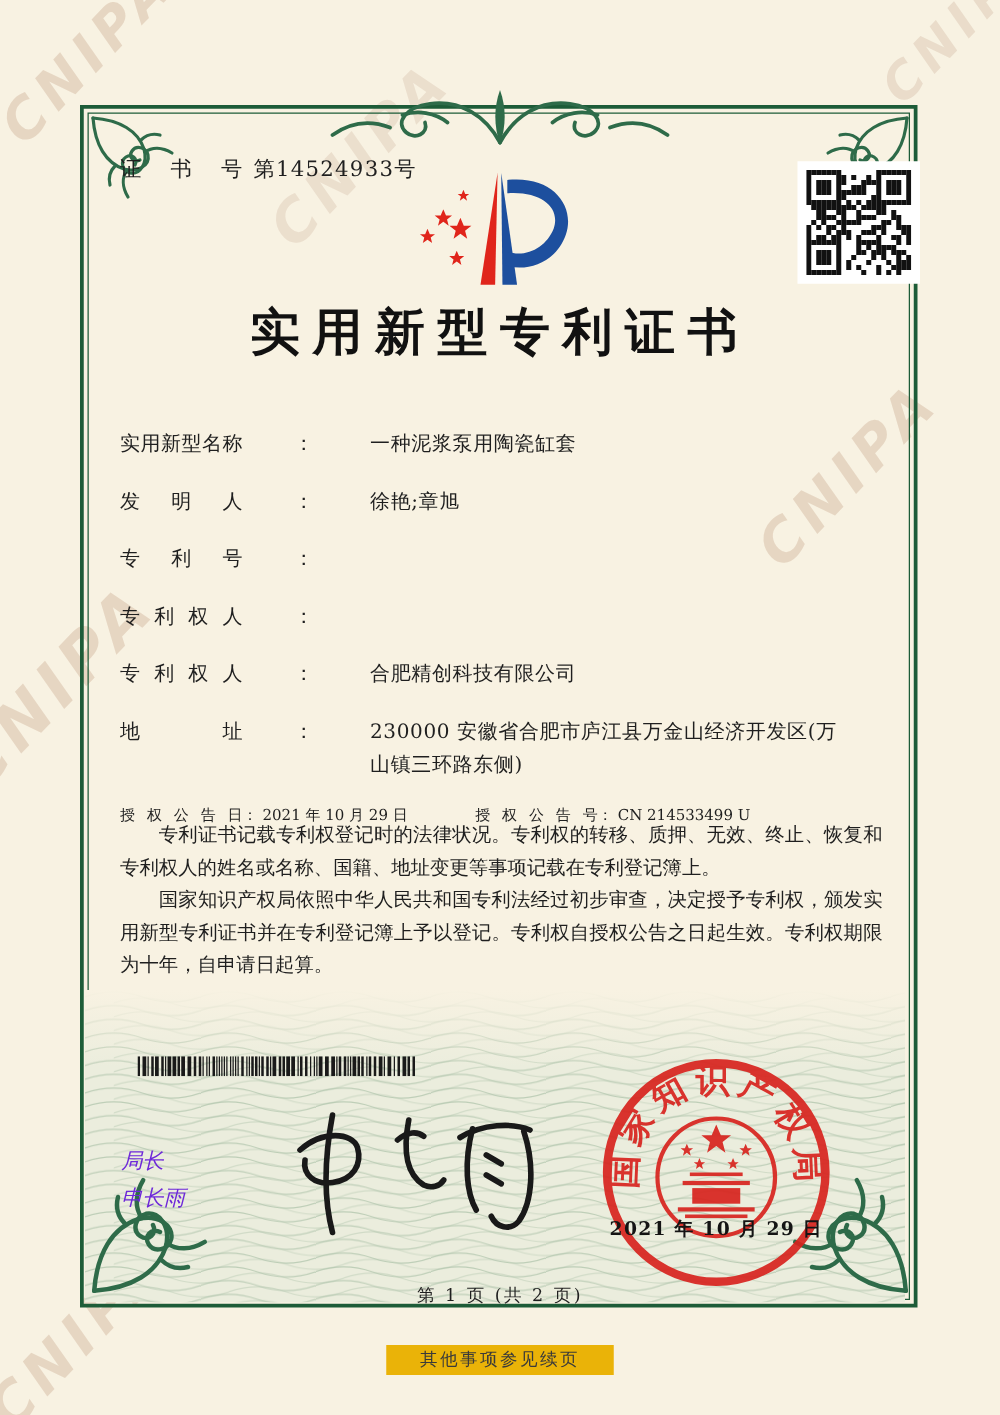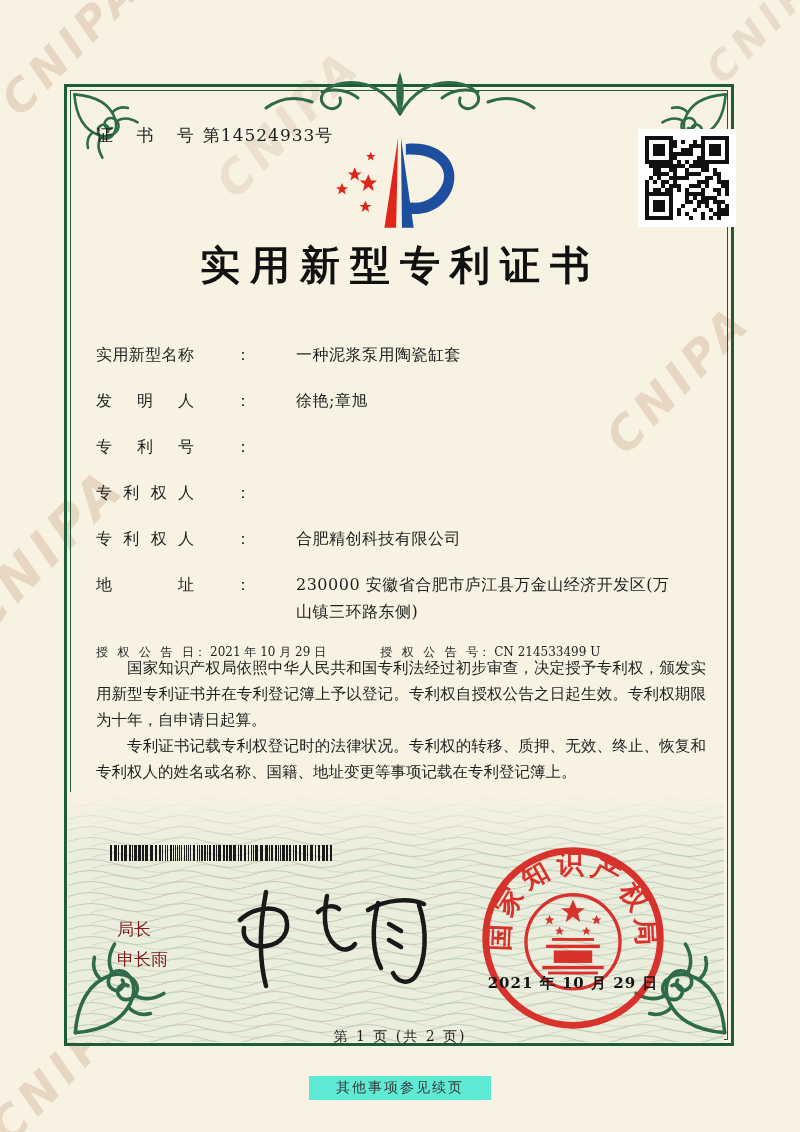--- a/index.html
+++ b/index.html
@@ -46,31 +46,31 @@
   .grant .g2{margin-left:54px;display:flex;}
   
   .paras{position:absolute;left:96px;top:655px;width:610px;font-size:15.5px;
     line-height:26px;text-align:justify;}
   .paras p{margin:0;text-indent:2em;}
   
   .waves{position:absolute;left:68px;top:792px;width:656px;height:250px;}
   
   #barcode{position:absolute;left:110px;top:845px;}
   
-  .sig-block{position:absolute;left:117px;top:914px;
+  .sig-block{position:absolute;left:97px;top:914px;
     font-family:"DejaVu Sans","Liberation Sans",sans-serif;
-    font-size:17px;line-height:30px;color:#7f1d1d;}
+    font-size:17px;line-height:30px;color:#6d28d9;font-style:italic;}
   .sig-svg{position:absolute;left:222px;top:882px;}
   
   .seal{position:absolute;left:477px;top:842px;width:192px;height:192px;}
   .seal-date{position:absolute;left:467px;top:974px;width:212px;text-align:center;
     font-size:15px;font-weight:bold;color:#141414;letter-spacing:1px;z-index:5;}
   .page-info{position:absolute;left:0;top:1028px;width:100%;text-align:center;font-size:14px;letter-spacing:2px;}
   .footer-note{position:absolute;left:0;top:1076px;width:100%;text-align:center;}
-  .footer-note span{display:inline-block;background:#5eead4;padding:3px 27px;font-size:14px;letter-spacing:2px;color:#3a3a3a;}
+  .footer-note span{display:inline-block;background:#eab308;padding:3px 27px;font-size:14px;letter-spacing:2px;color:#3a3a3a;}
 </style>
 </head>
 <body>
 
 <svg width="0" height="0" style="position:absolute">
   <defs>
     <symbol id="star5" viewBox="-10 -10 20 20">
       <polygon points="0,-10 2.94,-3.09 9.51,-3.09 4.05,1.18 5.88,8.09 0,3.82 -5.88,8.09 -4.05,1.18 -9.51,-3.09 -2.94,-3.09"></polygon>
     </symbol>
     <symbol id="orn-corner" viewBox="0 0 100 100">
@@ -431,22 +431,22 @@
     <span>2021 年 10 月 29 日</span>
     <span class="g2">
       <span class="flabel">授权公告号</span>
         <span class="fcolon">：</span>
       <span>CN 214533499 U</span>
     </span>
   </div>
 </div>
 
 <div class="paras">
+  <p>专利证书记载专利权登记时的法律状况。专利权的转移、质押、无效、终止、恢复和专利权人的姓名或名称、国籍、地址变更等事项记载在专利登记簿上。</p>
   <p>国家知识产权局依照中华人民共和国专利法经过初步审查，决定授予专利权，颁发实用新型专利证书并在专利登记簿上予以登记。专利权自授权公告之日起生效。专利权期限为十年，自申请日起算。</p>
-  <p>专利证书记载专利权登记时的法律状况。专利权的转移、质押、无效、终止、恢复和专利权人的姓名或名称、国籍、地址变更等事项记载在专利登记簿上。</p>
 </div>
 
 <svg id="barcode" width="226" height="16" viewBox="0 0 226 16">
     <rect x="0" y="0" width="2" height="16" fill="#1a1a1a"></rect>
     <rect x="4" y="0" width="3" height="16" fill="#1a1a1a"></rect>
     <rect x="8" y="0" width="1" height="16" fill="#1a1a1a"></rect>
     <rect x="11" y="0" width="2" height="16" fill="#1a1a1a"></rect>
     <rect x="14" y="0" width="3" height="16" fill="#1a1a1a"></rect>
     <rect x="19" y="0" width="2" height="16" fill="#1a1a1a"></rect>
     <rect x="22" y="0" width="1" height="16" fill="#1a1a1a"></rect>

